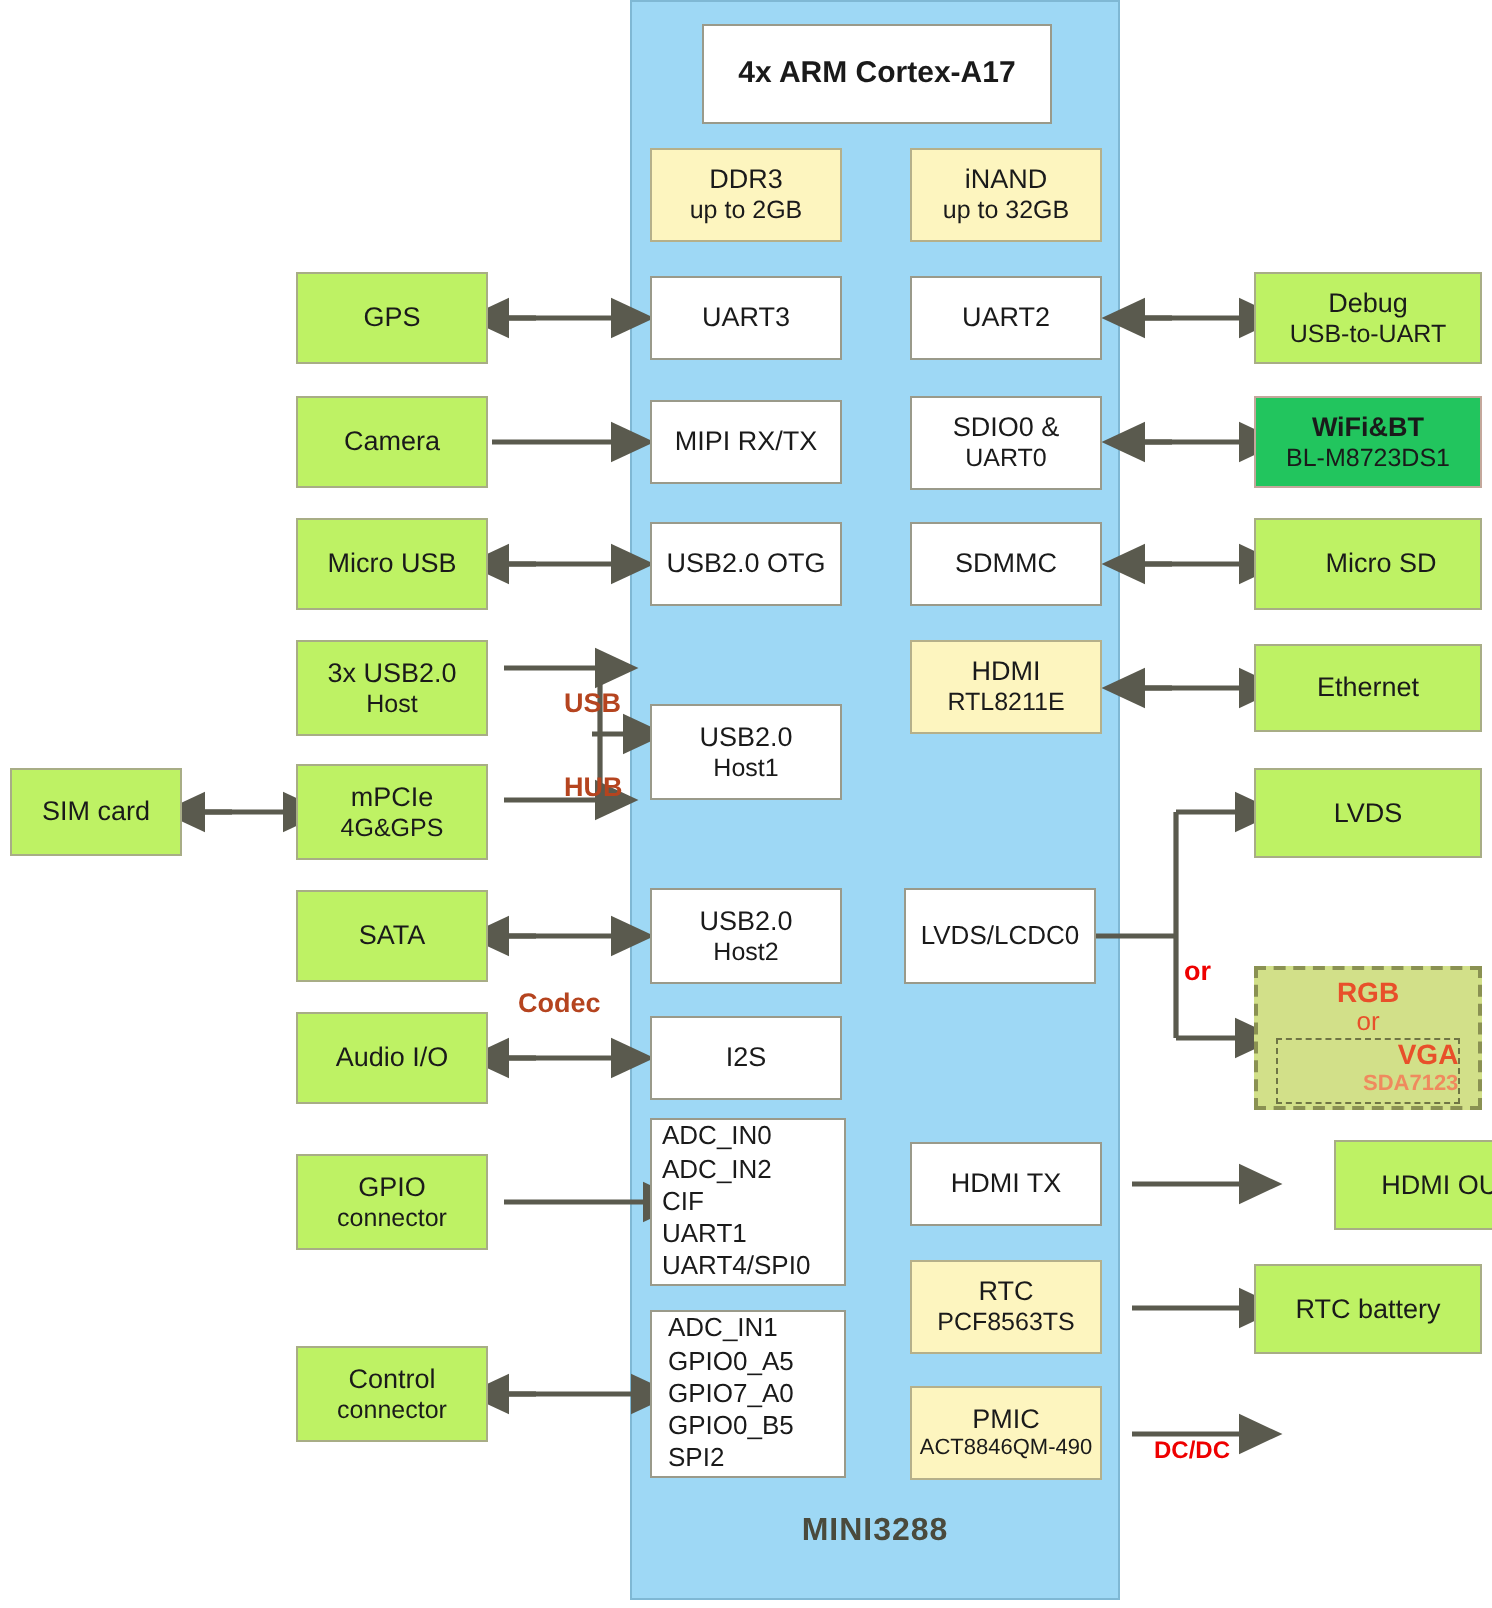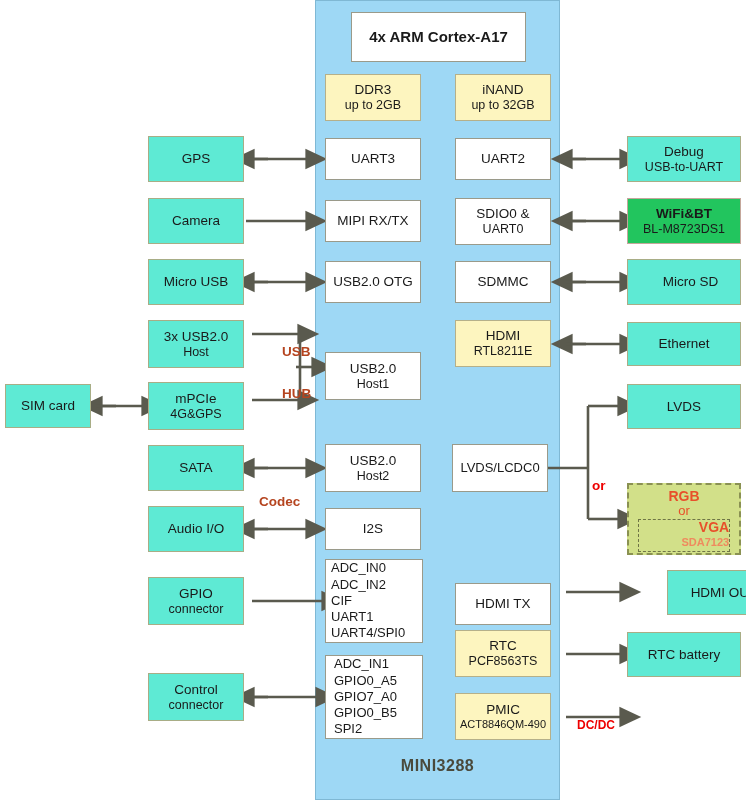--- a/index.html
+++ b/index.html
@@ -48,21 +48,21 @@
     align-items: center;
     justify-content: center;
     text-align: center;
     font-size: 13.5px;
     line-height: 1.18;
     color: #1a1a1a;
     border: 1px solid #9a9a8a;
     background: #ffffff;
     padding: 1px 2px;
   }
-  .blk.green  { background: #5eead4; border-color: #a8ad86; }
+  .blk.green  { background: #bef264; border-color: #a8ad86; }
   .blk.yellow { background: #fdf5bf; border-color: #b5b08a; }
   .blk.pink   { background: #22c55e; border-color: #c4a79b; }
   .blk.white  { background: #ffffff; border-color: #9a9a8a; }
   .blk .l2 { font-size: 12.5px; }
   .blk .small { font-size: 11px; }
   .blk.bold1 .l1 { font-weight: bold; font-size: 13.5px; }
 
   
   .siglist {
     position: absolute;
@@ -247,21 +247,21 @@
   <div class="blk white" style="left:455px; top:261px; width:96px; height:42px;">
     <span class="l1">SDMMC</span>
   </div>
   <div class="blk yellow" style="left:455px; top:320px; width:96px; height:47px;">
     <span class="l1">HDMI</span>
     <span class="l2">RTL8211E</span>
   </div>
   <div class="blk white" style="left:452px; top:444px; width:96px; height:48px; font-size:13px;">
     <span class="l1">LVDS/LCDC0</span>
   </div>
-  <div class="blk white" style="left:455px; top:571px; width:96px; height:42px;margin-top:12px;">
+  <div class="blk white" style="left:455px; top:571px; width:96px; height:42px;">
     <span class="l1">HDMI TX</span>
   </div>
   <div class="blk yellow" style="left:455px; top:630px; width:96px; height:47px;">
     <span class="l1">RTC</span>
     <span class="l2">PCF8563TS</span>
   </div>
   <div class="blk yellow" style="left:455px; top:693px; width:96px; height:47px;">
     <span class="l1">PMIC</span>
     <span class="small">ACT8846QM-490</span>
   </div>

